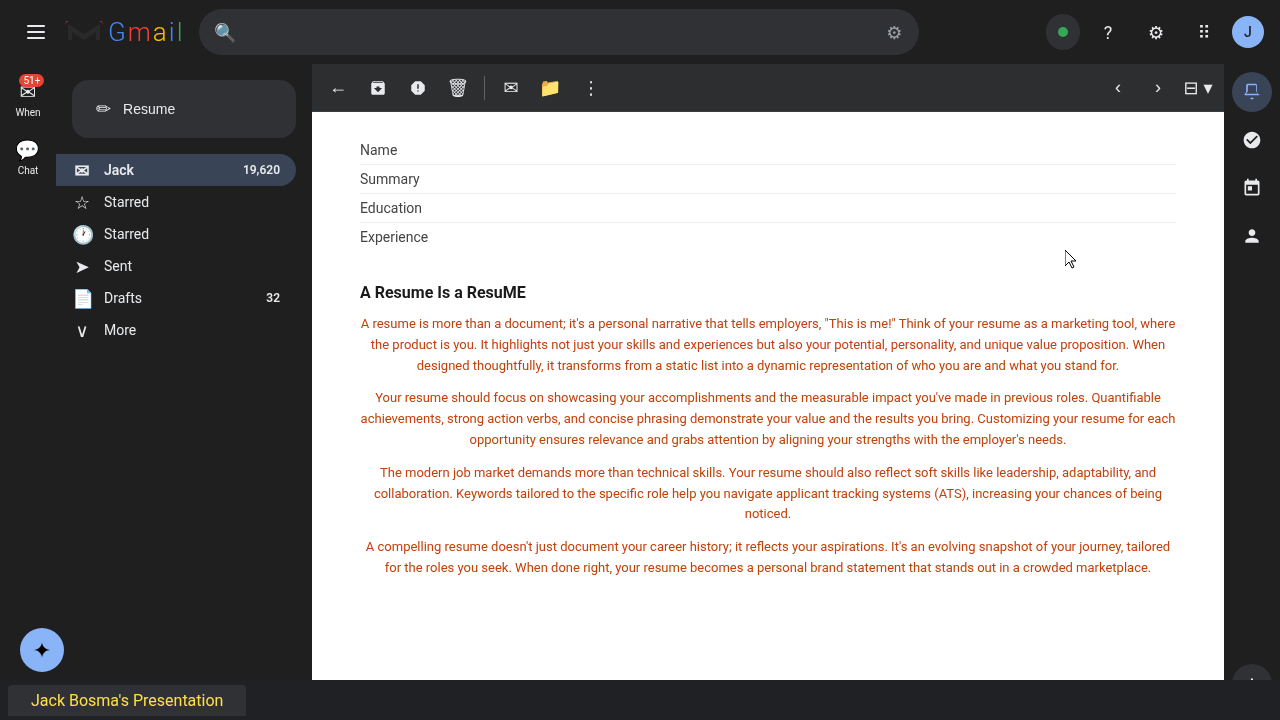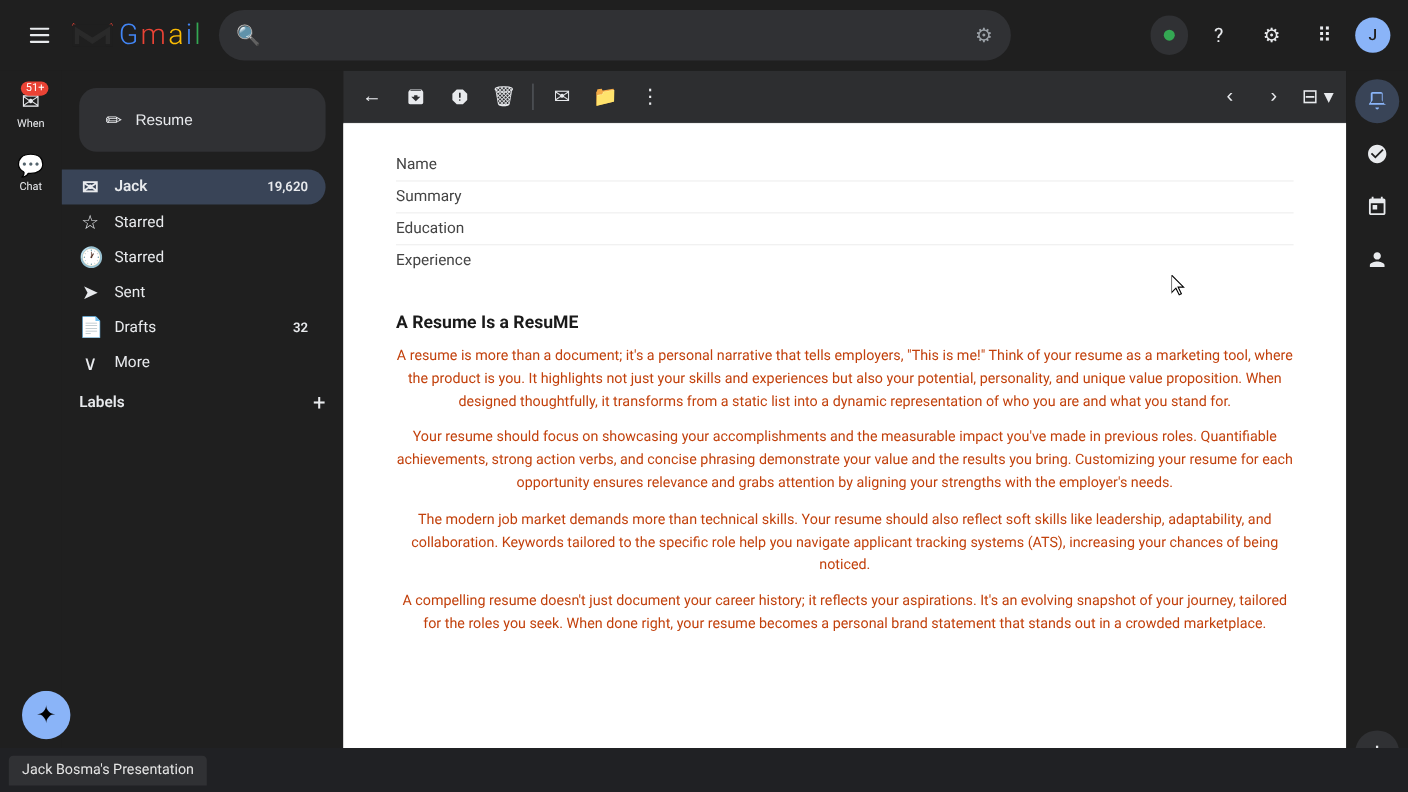--- a/index.html
+++ b/index.html
@@ -329,23 +329,23 @@
       right: 0;
       height: 40px;
       background: #202124;
       display: flex;
       align-items: center;
       padding: 0 8px;
     }
     .taskbar-item {
       background: #303134;
       border-radius: 4px 4px 0 0;
-      padding: 6px 12px;
-      color: #e5e5e5;
-      font-size: 13px;
+      padding: 6px 23px;
+      color: #fde047;
+      font-size: 16px;
       cursor: pointer;
     }
 
     
     .magic-icon {
       position: absolute;
       bottom: 48px;
       left: 20px;
       width: 44px; height: 44px;
       background: #8ab4f8;
@@ -444,24 +444,20 @@
     <div class="nav-item">
       <span class="nav-icon">📄</span>
       <span class="nav-label">Drafts</span>
       <span class="nav-count">32</span>
     </div>
     <div class="nav-item">
       <span class="nav-icon">∨</span>
       <span class="nav-label">More</span>
     </div>
 
-    <div class="labels-section">
-      <span class="labels-title">Labels</span>
-      <span class="labels-add">+</span>
-    </div>
   </div>
 
   <div class="email-area">
 
     <div class="email-toolbar">
       <button class="toolbar-btn" title="Back">←</button>
       <button class="toolbar-btn" title="Archive">
         <svg width="18" height="18" viewBox="0 0 24 24" fill="#e8eaed">
             <path d="M20.54 5.23l-1.39-1.68C18.88 3.21 18.47 3 18 3H6c-.47 0-.88.21-1.16.55L3.46 5.23C3.17 5.57 3 6.02 3 6.5V19c0 1.1.9 2 2 2h14c1.1 0 2-.9 2-2V6.5c0-.48-.17-.93-.46-1.27zM12 17.5L6.5 12H10v-2h4v2h3.5L12 17.5zM5.12 5l.81-1h12l.94 1H5.12z"></path>
           </svg>

